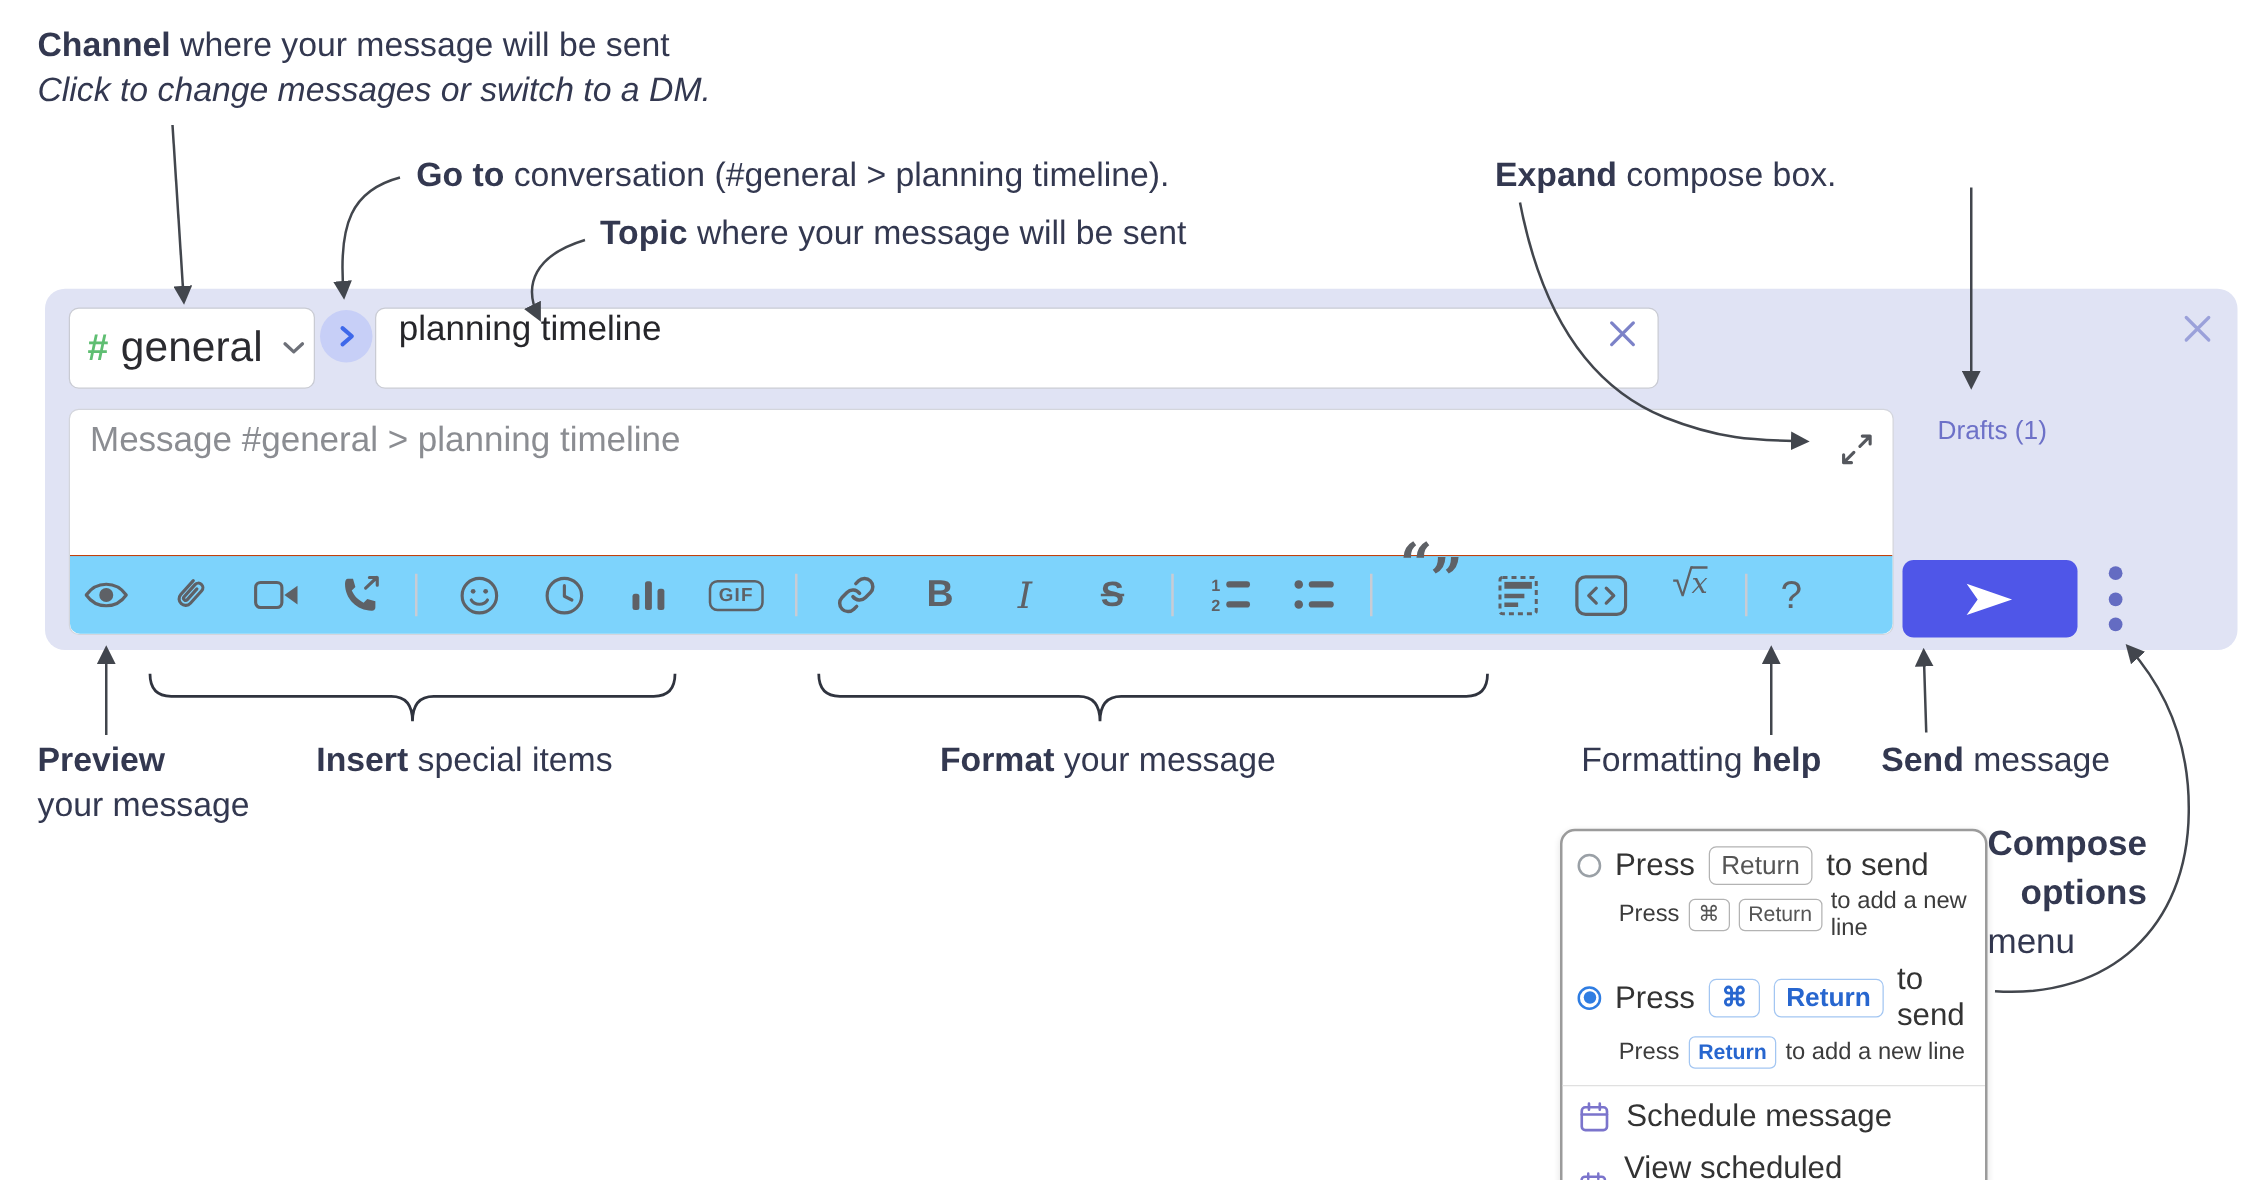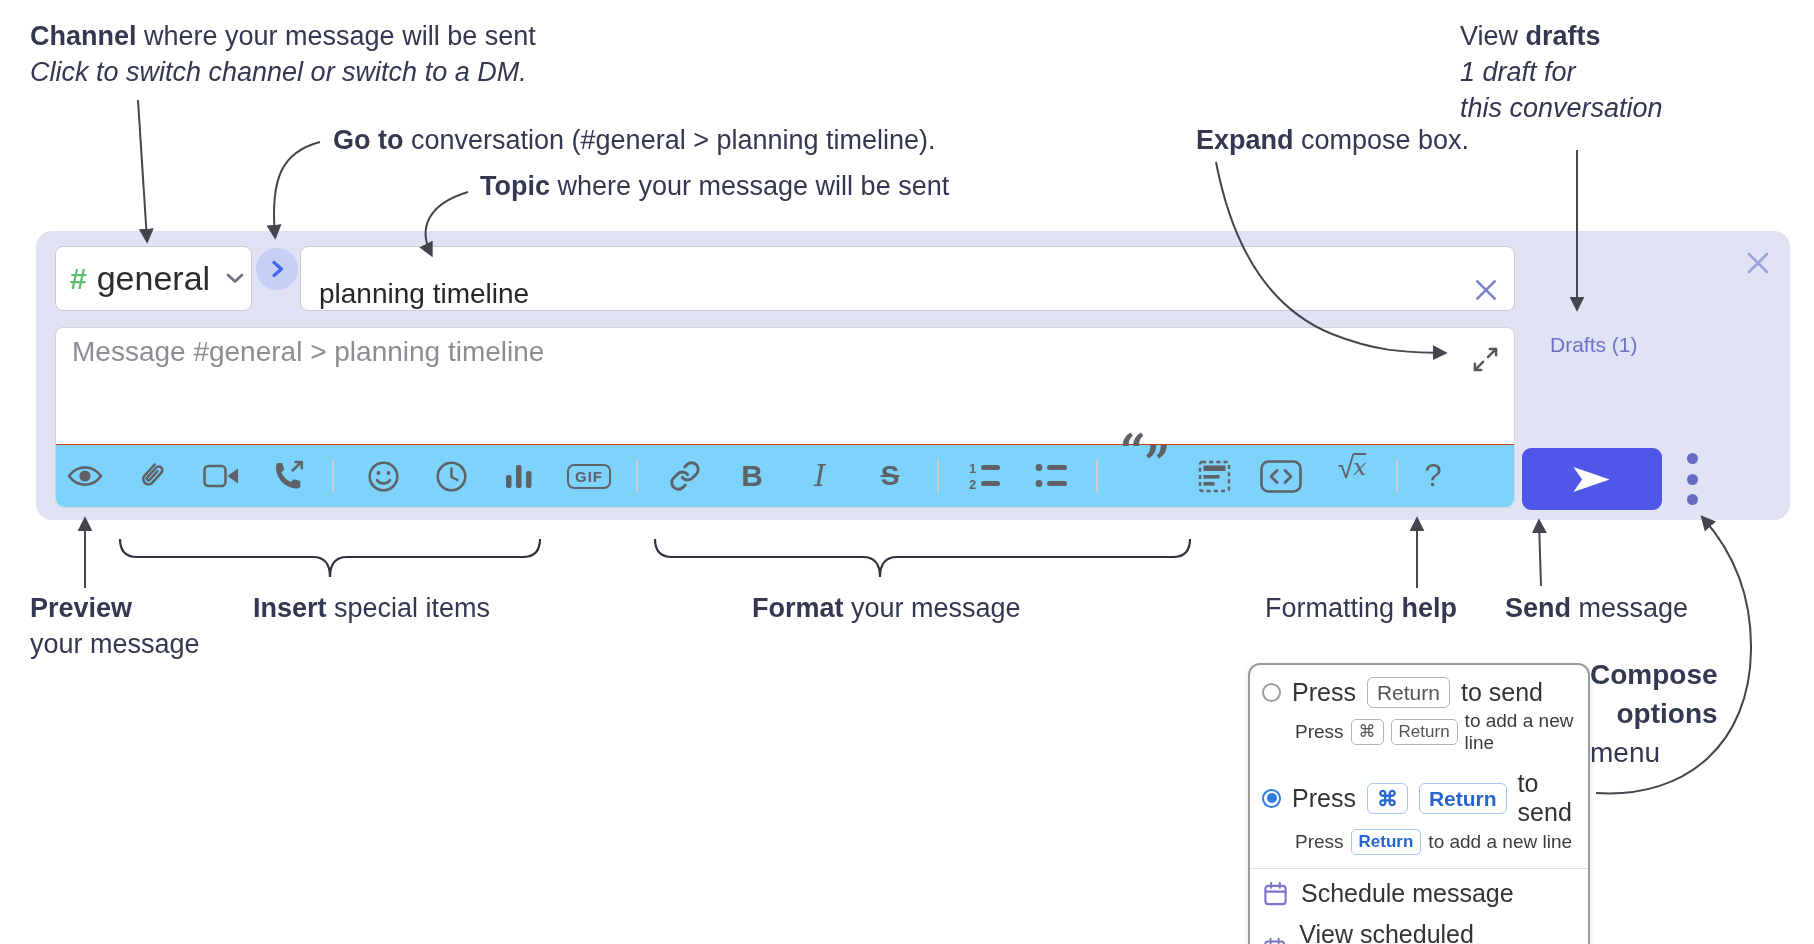--- a/index.html
+++ b/index.html
@@ -9,21 +9,21 @@
   .ann b{font-weight:700;}
   .it{font-style:italic;}
   svg.overlay{position:absolute;left:0;top:0;pointer-events:none;z-index:6;}
   
   .compose{position:absolute;left:36px;top:231px;width:1754px;height:289px;background:#e0e3f4;border-radius:16px;}
   .whitebox{position:absolute;background:#fff;border:1px solid #c9cbd3;border-radius:8px;box-sizing:border-box;}
   .chanpick{left:19px;top:15px;width:197px;height:65px;display:flex;align-items:center;gap:10px;padding:0 14px;cursor:pointer;}
   .hash{color:#5fbe72;font-weight:700;font-size:30px;}
   .channame{font-size:34px;color:#2b2b30;}
   .gotobtn{position:absolute;left:220px;top:16.5px;width:42px;height:42px;border-radius:50%;background:#c7cff7;display:flex;align-items:center;justify-content:center;}
-  .topicbox{left:264px;top:15px;width:1215px;height:65px;display:flex;align-items:flex-end;}
+  .topicbox{left:264px;top:15px;width:1027px;height:65px;display:flex;align-items:flex-start;}
   .topicbox input{border:none;outline:none;background:transparent;font-family:"Liberation Sans",sans-serif;font-size:28px;color:#26262a;flex:1;padding:0 0 0 18px;}
   .clearx{width:40px;height:40px;display:flex;align-items:center;justify-content:center;margin-right:8px;cursor:pointer;}
   .composex{position:absolute;left:1700px;top:10px;width:44px;height:44px;display:flex;align-items:center;justify-content:center;cursor:pointer;}
   .msgbox{left:19px;top:96px;width:1460px;height:181px;border-color:#d3d5dc;}
   .msgbox textarea{position:absolute;left:14px;top:6px;width:1380px;height:100px;border:none;outline:none;resize:none;background:transparent;font-family:"Liberation Sans",sans-serif;font-size:28px;color:#26262a;}
   .msgbox textarea::placeholder{color:#8b8d92;}
   .expandbtn{position:absolute;right:12px;top:14px;width:34px;height:34px;display:flex;align-items:center;justify-content:center;cursor:pointer;}
   .toolbar{position:absolute;left:0;bottom:0;width:100%;height:63px;background:#7dd3fc;border-top:1px solid #c2410c;border-radius:0 0 8px 8px;box-sizing:border-box;margin-top:44px;}
   .tbi{position:absolute;top:50%;transform:translate(-50%,-50%);width:46px;height:46px;display:flex;align-items:center;justify-content:center;color:#5e6166;cursor:pointer;}
   .tbdiv{position:absolute;top:50%;transform:translate(-50%,-50%);width:2px;height:34px;background:#c9ccd4;}
@@ -77,40 +77,35 @@
       <path d="M 1596 793 C 1688 799, 1750 742, 1751 650 C 1752 585, 1726 544, 1703 518" marker-end="url(#arr)"></path>
     </g>
     <g stroke="#2f333e" stroke-width="2.2" fill="none">
       <path d="M 120 539 Q 120 557, 137 557 L 313 557 Q 330 557, 330 577 Q 330 557, 347 557 L 523 557 Q 540 557, 540 539"></path>
       <path d="M 655 539 Q 655 557, 672 557 L 863 557 Q 880 557, 880 577 Q 880 557, 897 557 L 1173 557 Q 1190 557, 1190 539"></path>
     </g>
   </svg>
 
   <div class="ann" style="left:30px;top:18px;">
     <div class="nowrap"><b>Channel</b><span> where your message will be sent</span></div>
-    <div class="it nowrap">Click to switch channel or switch to a DM.</div>
+    <div class="it nowrap">Click to change messages or switch to a DM.</div>
   </div>
 
   <div class="ann" style="left:333px;top:122px;">
     <b>Go to</b><span> conversation (#general &gt; planning timeline).</span>
   </div>
 
   <div class="ann" style="left:480px;top:168px;">
     <b>Topic</b><span> where your message will be sent</span>
   </div>
 
   <div class="ann" style="left:1196px;top:122px;">
     <b>Expand</b><span> compose box.</span>
   </div>
 
-  <div class="ann" style="left:1460px;top:18px;">
-    <div class="nowrap"><span>View </span><b>drafts</b></div>
-    <div class="it nowrap">1 draft for</div>
-    <div class="it nowrap">this conversation</div>
-  </div>
 
   <div class="compose">
 
     <div class="whitebox chanpick">
       <span class="hash">#</span>
       <span class="channame">general</span>
       <span style="margin-left:6px;display:flex;">
         <svg width="18" height="11" viewBox="0 0 18 11">
             <path d="M2 2 L9 8.5 L16 2" stroke="#6d7078" stroke-width="2.6" fill="none" stroke-linecap="round" stroke-linejoin="round"></path>
           </svg>

